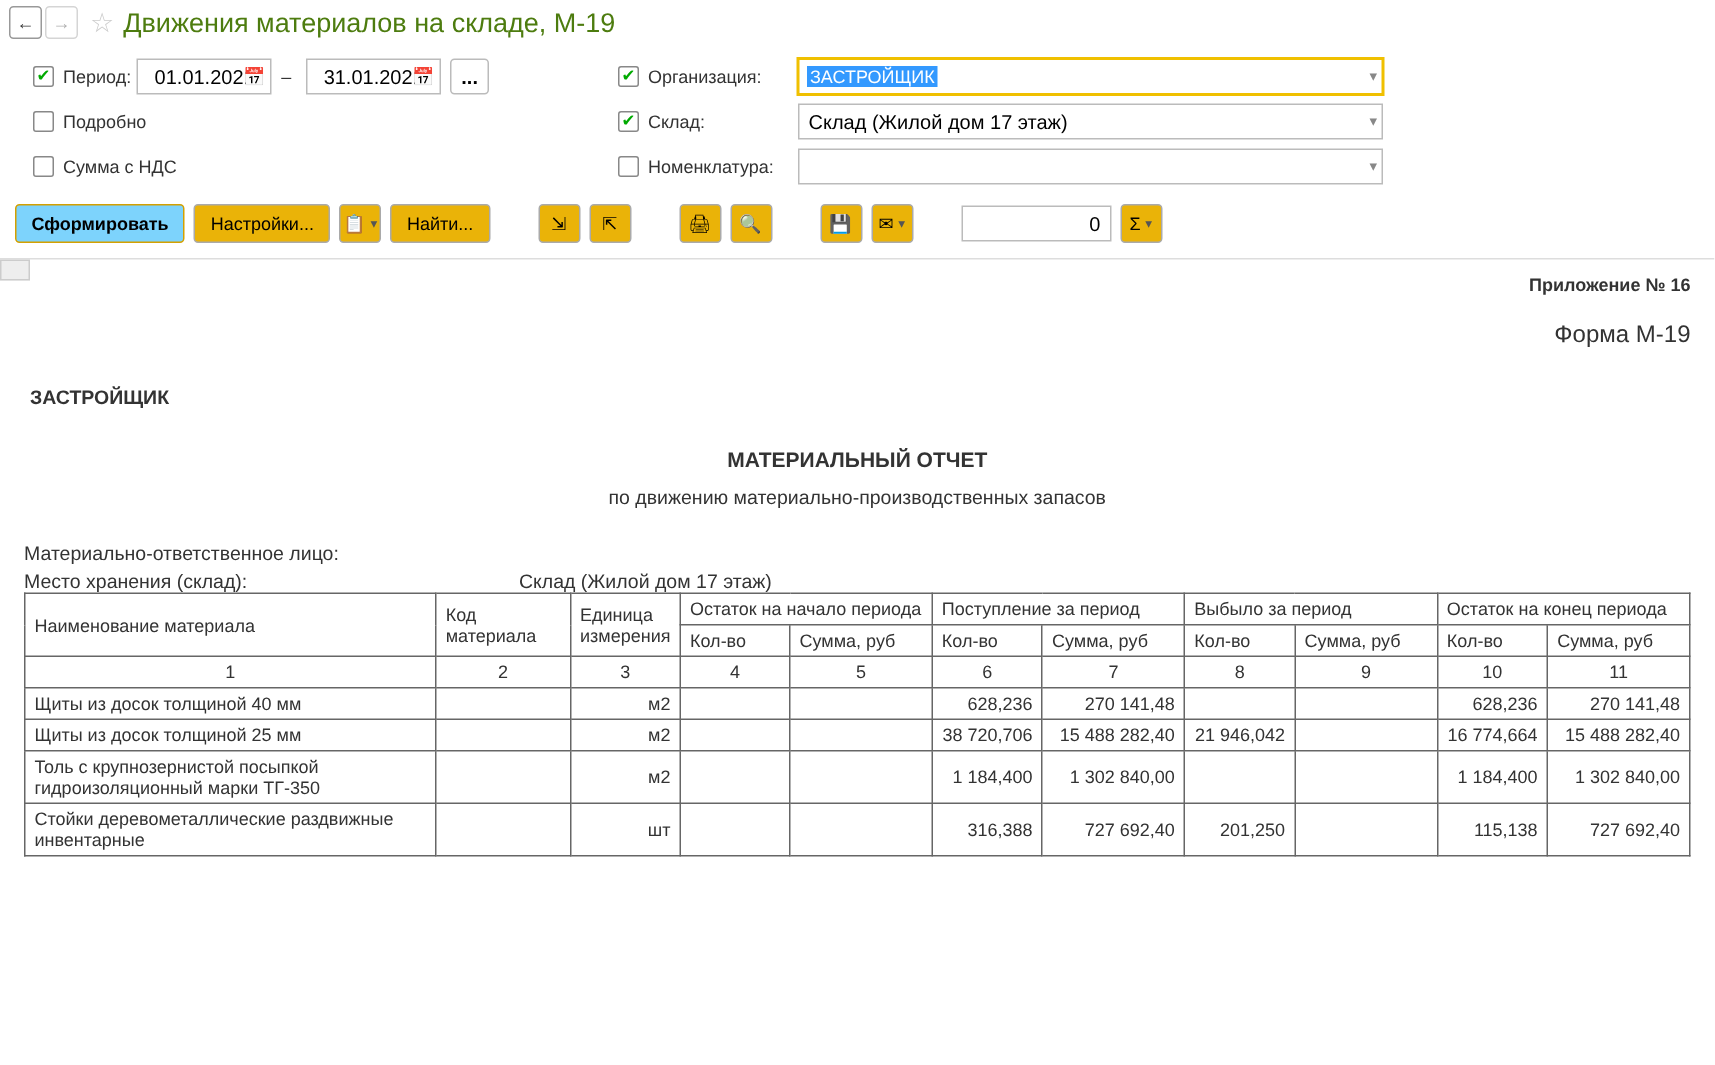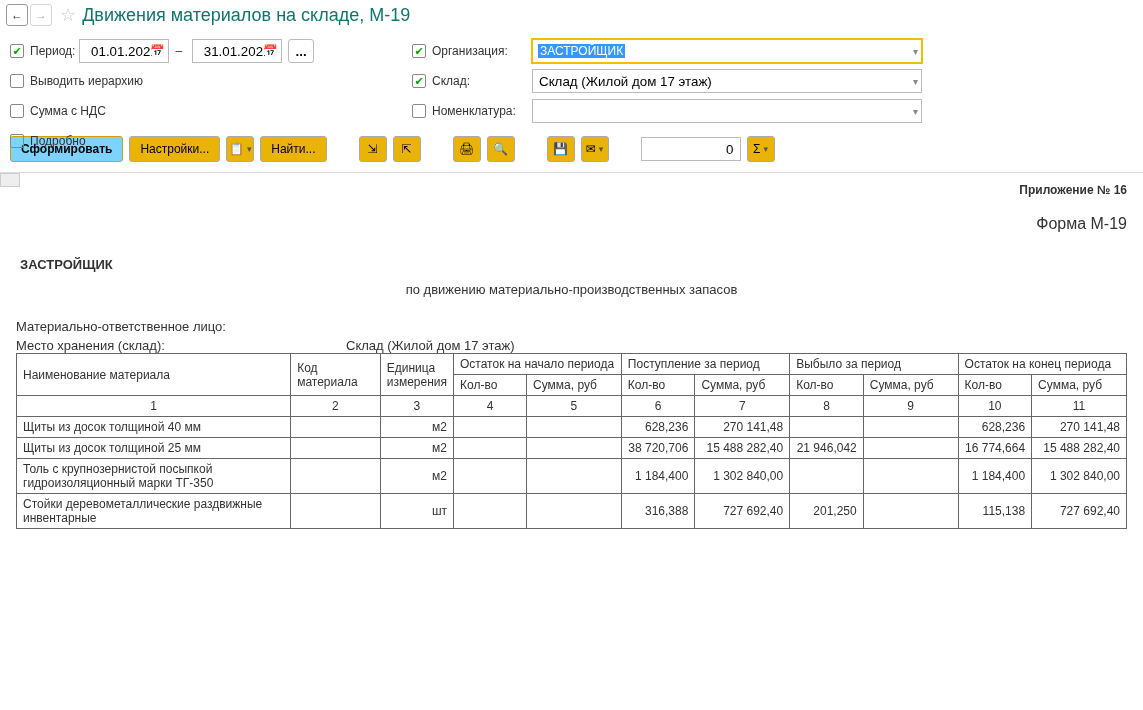--- a/index.html
+++ b/index.html
@@ -2,24 +2,24 @@
 <html><head>
 <meta charset="utf-8">
 <style>
 * { box-sizing: border-box; }
 body { margin: 0; font-family: Arial, sans-serif; font-size: 12px; color: #333; background: #fff; }
 
 .titlebar { display: flex; align-items: center; padding: 2px 6px; height: 30px; }
 .nav-btn { width: 22px; height: 22px; border: 1px solid #999; background: #fff; border-radius: 3px; display: inline-flex; align-items: center; justify-content: center; margin-right: 2px; cursor: pointer; }
 .nav-btn.disabled { opacity: 0.4; cursor: default; }
 .star { font-size: 18px; color: #ccc; margin: 0 6px; cursor: pointer; }
-.title { font-size: 18px; font-weight: normal; color: #0f766e; }
+.title { font-size: 18px; font-weight: normal; color: #4d7c0f; }
 
 .params-area { position: relative; padding: 6px 10px; min-height: 100px; }
-.left-col { position: absolute; left: 10px; top: 6px; }
+.left-col { position: absolute; left: 22px; top: 6px; }
 .right-col { position: absolute; left: 412px; top: 6px; }
 .param-row { display: flex; align-items: center; height: 30px; }
 .chk { width: 14px; height: 14px; border: 1px solid #888; border-radius: 2px; margin-right: 6px; display: inline-flex; align-items: center; justify-content: center; font-size: 11px; line-height: 1; cursor: pointer; }
 .chk.checked { color: #0a0; }
 .chk.checked::after { content: "✔"; }
 .param-label { white-space: nowrap; }
 .date-input { border: 1px solid #bbb; height: 24px; width: 90px; padding: 2px 6px; margin-left: 4px; text-align: center; }
 .date-wrap { position: relative; display: inline-flex; align-items: center; }
 .cal-icon { position: absolute; right: 4px; color: #666; font-size: 12px; pointer-events: none; }
 .dash { margin: 0 6px; }
@@ -87,29 +87,25 @@
       </span>
       <span class="dash">–</span>
       <span class="date-wrap">
         <input class="date-input" value="31.01.2021" style="">
         <span class="cal-icon">📅</span>
       </span>
       <button class="ellipsis-btn">...</button>
     </div>
     <div class="param-row">
       <span class="chk"></span>
-      <span class="param-label">Выводить иерархию</span>
+      <span class="param-label">Подробно</span>
     </div>
     <div class="param-row">
       <span class="chk"></span>
       <span class="param-label">Сумма с НДС</span>
-    </div>
-    <div class="param-row">
-      <span class="chk"></span>
-      <span class="param-label">Подробно</span>
     </div>
   </div>
 
   <div class="right-col">
     <div class="param-row">
       <span class="chk checked"></span>
       <span class="right-label param-label">Организация:</span>
       <span class="combo highlight">
         <input style="">
         <span class="sel-text">ЗАСТРОЙЩИК</span>
@@ -153,20 +149,21 @@
   <input class="sum-input" value="0" style="">
   <button class="btn icon-only">Σ<span class="drop">▾</span></button>
 </div>
 
 <div class="report-area">
   <div class="report-strip"></div>
   <div class="report-body">
     <div class="attach-line"><span class="attach-bold">Приложение № 16</span></div>
     <div class="formno">Форма М-19</div>
     <div class="org">ЗАСТРОЙЩИК</div>
+    <div class="r-title">МАТЕРИАЛЬНЫЙ ОТЧЕТ</div>
     <div class="r-sub">по движению материально-производственных запасов</div>
     <div class="info-row">
       <span class="lbl">Материально-ответственное лицо:</span>
     </div>
     <div class="info-row" style="margin-top:4px;">
       <span class="lbl">Место хранения (склад):</span>
       <span>Склад (Жилой дом 17 этаж)</span>
     </div>
 
     <table class="report-table">

